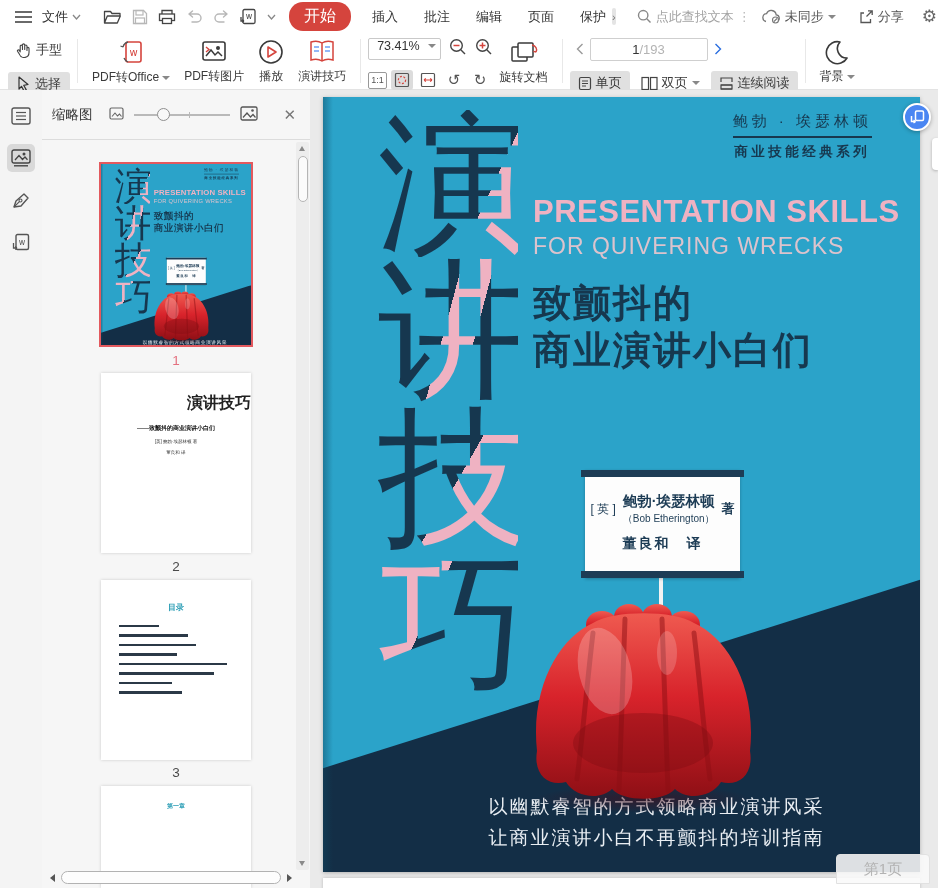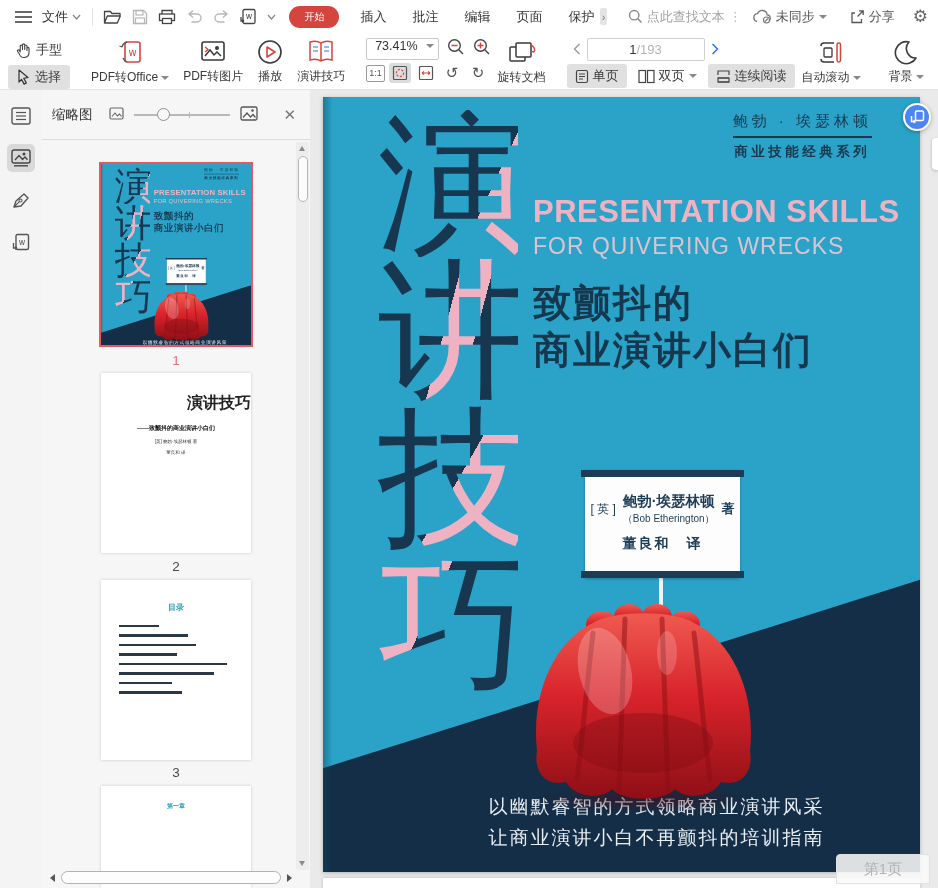--- a/index.html
+++ b/index.html
@@ -6,31 +6,31 @@
   html,body { width:938px; height:888px; }
   body { font-family:"Liberation Sans","DejaVu Sans",sans-serif; background:#fff; overflow:hidden; }
   .window { position:relative; width:938px; height:888px; background:#fff; overflow:hidden; }
 
   
   .menubar { display:flex; align-items:center; height:33px; padding:0 10px; font-size:13px; color:#333; white-space:nowrap; }
   .mb-item { display:flex; align-items:center; gap:4px; padding:0 5px; cursor:default; }
   .mb-tab { padding:0 13px; }
   .vdiv { width:1px; height:18px; background:#e2e2e2; margin:0 6px; }
   .caret { width:0; height:0; border-left:4px solid transparent; border-right:4px solid transparent; border-top:4px solid #888; display:inline-block; }
-  .pill-start { background:#d5443d; color:#fff; border-radius:14px; padding:4px 15px; font-size:10px; margin:1px 8px; }
+  .pill-start { background:#d5443d; color:#fff; border-radius:14px; padding:4px 15px; font-size:16px; margin:1px 8px; }
   .more-tab { width:17px; height:17px; background:#e4e4e4; color:#777; display:flex; align-items:center; justify-content:center; border-radius:2px; font-size:11px; margin-left:4px; }
   .search-hint { color:#a3a3a3; }
   .mb-right { margin-left:auto; display:flex; align-items:center; gap:13px; color:#555; }
   .glyph { font-size:15px; color:#666; }
   .dis { opacity:.38; }
 
   
   .ribbon { display:flex; align-items:flex-start; height:57px; padding:2px 8px 0 8px; border-bottom:1px solid #e3e3e3; white-space:nowrap; }
   .rdiv { width:1px; height:44px; background:#e8e8e8; margin:4px 7px 0; }
-  .stack2 { display:flex; flex-direction:column; gap:3px; padding-top:3px; }
+  .stack2 { display:flex; flex-direction:column; gap:10px; padding-top:3px; }
   .toolrow { display:flex; align-items:center; gap:5px; font-size:13px; color:#3a3a3a; padding:3px 8px; border-radius:3px; }
   .toolrow.active { background:#e0e0e0; }
   .bigbtn { display:flex; flex-direction:column; align-items:center; gap:3px; padding:4px 7px 0; font-size:12px; color:#3a3a3a; }
   .bigbtn .lbl { display:flex; align-items:center; gap:3px; }
   .zoombox { display:flex; align-items:center; border:1px solid #c9c9c9; border-radius:2px; background:#fff; height:22px; padding:0 4px 6px 8px; font-size:12.5px; color:#333; gap:8px; }
   .smallico { width:22px; height:20px; display:flex; align-items:center; justify-content:center; border-radius:3px; color:#555; }
   .smallico.active { background:#dcdcdc; }
   .pageinput { display:flex; align-items:center; justify-content:center; border:1px solid #cfcfcf; border-radius:2px; background:#fff; width:118px; height:23px; font-size:13px; }
   .pageinput .cur { color:#333; } .pageinput .tot { color:#b3b3b3; }
   .navchev { color:#9a9a9a; font-size:14px; padding:0 6px; }
@@ -369,31 +369,20 @@
         <div class="toolrow active" style="gap:4px">
           <svg width="15" height="15" viewBox="0 0 15 15">
               <path d="M2 6 V2 h11 v4" fill="none" stroke="#444" stroke-width="1.2"></path>
               <path d="M2 9 h11 M2 13 h11" stroke="#444" stroke-width="1.2"></path>
               <rect x="2" y="9" width="11" height="4" fill="none" stroke="#444" stroke-width="1.2"></rect>
             </svg>
           <span>连续阅读</span>
         </div>
       </div>
     </div>
-    <div class="bigbtn">
-      <svg width="26" height="27" viewBox="0 0 26 27">
-          <path d="M6 4 h10 M6 23 h10 M6 4 a3 3 0 0 0 -3 3 M6 23 a3 3 0 0 1 -3-3" fill="none" stroke="#3a3a3a" stroke-width="1.5"></path>
-          <rect x="6" y="9" width="8" height="9" rx="1" fill="none" stroke="#3a3a3a" stroke-width="1.3"></rect>
-          <rect x="19" y="4" width="3.5" height="19" rx="1.7" fill="none" stroke="#d5443d" stroke-width="1.5"></rect>
-        </svg>
-      <span class="lbl">
-          <span>自动滚动</span>
-          <span class="caret"></span>
-        </span>
-    </div>
     <div class="rdiv"></div>
     <div class="bigbtn">
       <svg width="26" height="26" viewBox="0 0 26 26">
           <path d="M16 3 a11 11 0 1 0 7 16 a9.5 9.5 0 0 1 -7-16z" fill="none" stroke="#3a3a3a" stroke-width="1.6" stroke-linejoin="round"></path>
         </svg>
       <span class="lbl">
           <span>背景</span>
           <span class="caret"></span>
         </span>
     </div>

